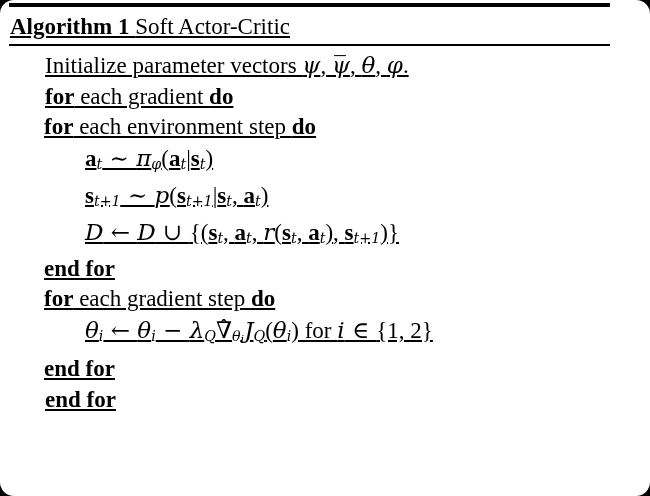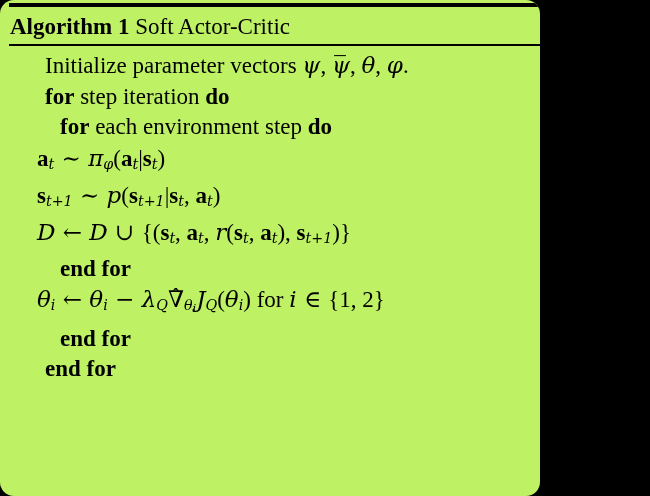--- a/index.html
+++ b/index.html
@@ -1,38 +1,39 @@
 <!DOCTYPE html>
 <html><head>
 <meta charset="utf-8">
 <style>
   html,body{margin:0;padding:0;background:#000;}
   .paper{
     position:relative;
-    width:540px;height:496px;
-    background:#bef264;
+    width:650px;height:496px;
+    background:#ffffff;
     border-radius:14px;
     overflow:hidden;
     color:#000;
     font-family:"Liberation Serif","DejaVu Serif",serif;
+    text-decoration:underline;
   }
   .rule{background:#000;margin-left:9px;width:601px;}
   .rule.thick{height:4px;margin-top:3px;}
   .rule.thin{height:2px;}
   .header{
     padding:5px 0 3px 10px;
     font-size:23px;
     line-height:29px;
     white-space:pre;
   }
   .body{padding-top:4px;padding-bottom:4px;font-size:23px;}
   .line{line-height:30.6px;white-space:pre;}
   .indent0{padding-left:33px;margin-left:12px;}
-  .indent1{padding-left:44px;margin-left:16px;}
-  .indent2{padding-left:37px;}
+  .indent1{padding-left:44px;}
+  .indent2{padding-left:85px;}
   .kw{font-weight:bold;}
   .rm{font-style:normal;}
   .it{font-family:"DejaVu Serif",serif;font-style:italic;}
   .mbf{font-weight:bold;}
   .cal{font-family:"DejaVu Serif",serif;font-style:italic;}
   .op{font-family:"DejaVu Serif","DejaVu Sans",serif;}
   .nab{font-family:"DejaVu Serif","DejaVu Sans",serif;}
   .sub{font-size:0.62em;font-style:italic;font-family:"DejaVu Serif",serif;vertical-align:-0.24em;}
   .subsub{font-size:0.5em;font-style:italic;font-family:"DejaVu Serif",serif;vertical-align:-0.42em;}
   .hat{display:inline-block;width:0;position:relative;top:-0.34em;left:0.26em;font-size:0.8em;font-weight:bold;}
@@ -40,24 +41,25 @@
 </style>
 </head>
 <body>
 
 <div class="paper">
   <div class="rule thick"></div>
   <div class="header"><span class="kw">Algorithm 1 </span><span class="rm">Soft Actor-Critic</span></div>
   <div class="rule thin"></div>
   <div class="body">
       <div class="line indent0"><span class="rm">Initialize parameter vectors </span><span class="it">ψ</span><span class="rm">, </span><span class="bar">¯</span><span class="it">ψ</span><span class="rm">, </span><span class="it">θ</span><span class="rm">, </span><span class="it">φ</span><span class="rm">.</span></div>
-      <div class="line indent0"><span class="kw">for</span><span class="rm"> step iteration </span><span class="kw">do</span></div>
+      <div class="line indent0"><span class="kw">for</span><span class="rm"> each gradient </span><span class="kw">do</span></div>
       <div class="line indent1"><span class="kw">for</span><span class="rm"> each environment step </span><span class="kw">do</span></div>
       <div class="line indent2"><span class="mbf">a</span><span class="sub">t</span><span class="op"> ∼ </span><span class="it">π</span><span class="sub">φ</span><span class="rm">(</span><span class="mbf">a</span><span class="sub">t</span><span class="rm">|</span><span class="mbf">s</span><span class="sub">t</span><span class="rm">)</span></div>
       <div class="line indent2"><span class="mbf">s</span><span class="sub">t+1</span><span class="op"> ∼ </span><span class="it">p</span><span class="rm">(</span><span class="mbf">s</span><span class="sub">t+1</span><span class="rm">|</span><span class="mbf">s</span><span class="sub">t</span><span class="rm">, </span><span class="mbf">a</span><span class="sub">t</span><span class="rm">)</span></div>
       <div class="line indent2"><span class="cal">D</span><span class="op"> ← </span><span class="cal">D</span><span class="op"> ∪ </span><span class="rm">{(</span><span class="mbf">s</span><span class="sub">t</span><span class="rm">, </span><span class="mbf">a</span><span class="sub">t</span><span class="rm">, </span><span class="it">r</span><span class="rm">(</span><span class="mbf">s</span><span class="sub">t</span><span class="rm">, </span><span class="mbf">a</span><span class="sub">t</span><span class="rm">)</span><span class="rm">, </span><span class="mbf">s</span><span class="sub">t+1</span><span class="rm">)}</span></div>
       <div class="line indent1"><span class="kw">end for</span></div>
+      <div class="line indent1"><span class="kw">for</span><span class="rm"> each gradient step </span><span class="kw">do</span></div>
       <div class="line indent2"><span class="it">θ</span><span class="sub">i</span><span class="op"> ← </span><span class="it">θ</span><span class="sub">i</span><span class="op"> − </span><span class="it">λ</span><span class="sub">Q</span><span class="hat">ˆ</span><span class="nab">∇</span><span class="sub">θ</span><span class="subsub">i</span><span class="it">J</span><span class="sub">Q</span><span class="rm">(</span><span class="it">θ</span><span class="sub">i</span><span class="rm">) for </span><span class="it">i</span><span class="op"> ∈ </span><span class="rm">{1, 2}</span></div>
       <div class="line indent1"><span class="kw">end for</span></div>
       <div class="line indent0"><span class="kw">end for</span></div>
     </div>
 
 </div>
 
 </body></html>

